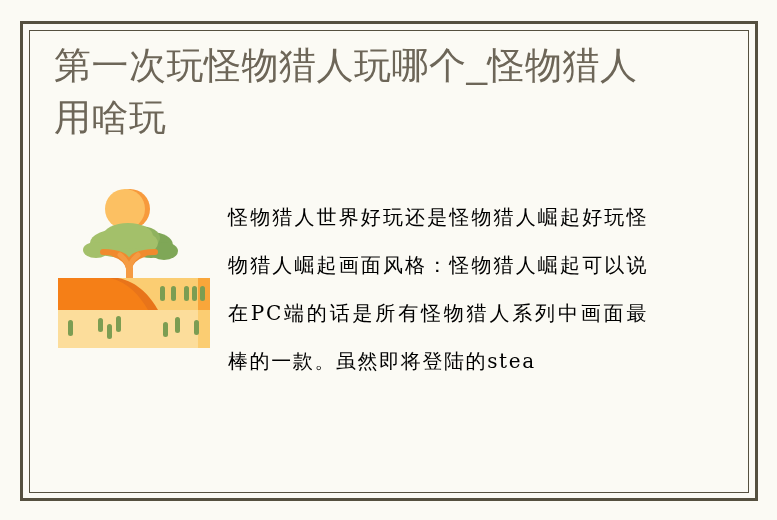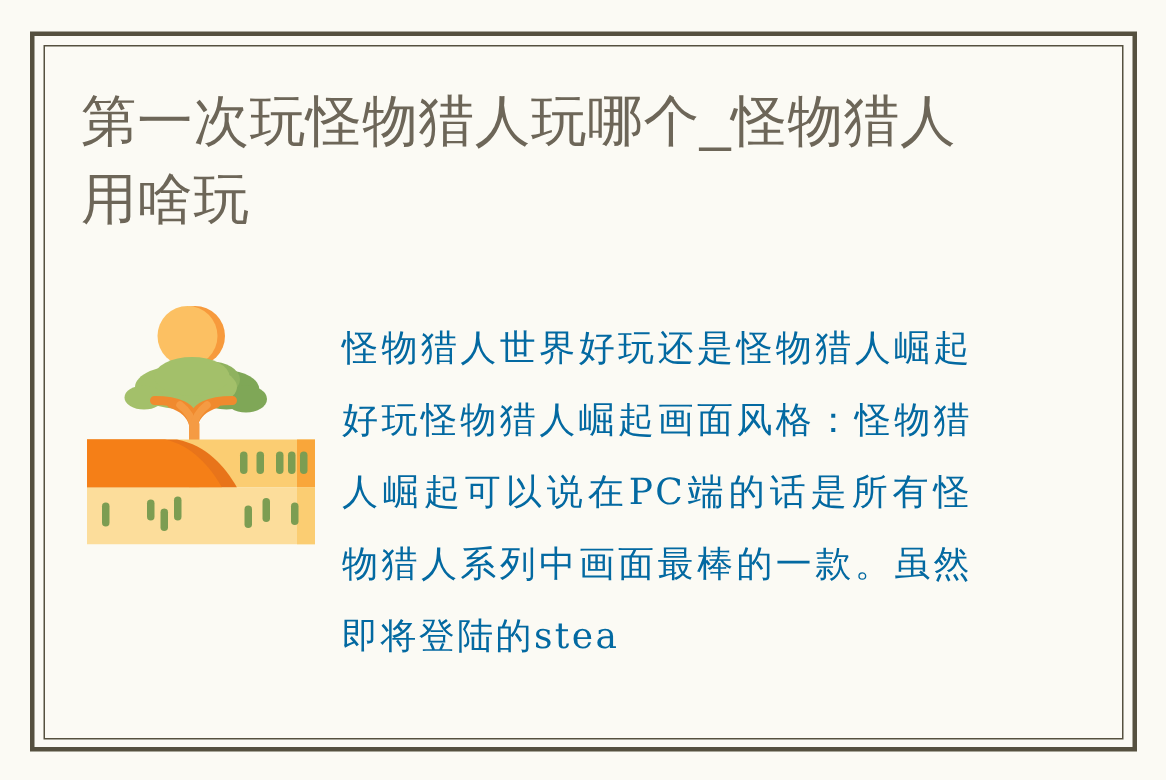--- a/index.html
+++ b/index.html
@@ -36,21 +36,21 @@
     left: 29px;
     top: 30px;
     width: 720px;
     height: 463px;
     border: 1px solid #55503f;
     box-sizing: border-box;
   }
   .content {
     position: absolute;
     left: 30px;
-    top: 31px;
+    top: 16px;
     width: 718px;
     height: 461px;
     box-sizing: border-box;
   }
   .title {
     position: absolute;
     left: 24px;
     top: 24px;
     width: 620px;
     color: #6d6658;
@@ -72,22 +72,22 @@
     left: 28px;
     top: 10px;
     width: 152px;
     height: 162px;
   }
   .article-text {
     position: absolute;
     left: 198px;
     top: 17px;
     width: 420px;
-    color: #0369a1;
-    font-size: 24px;
+    color: #000000;
+    font-size: 20px;
     line-height: 48px;
     letter-spacing: 1.6px;
     font-family: "DejaVu Serif", "Liberation Serif", serif;
     text-align: justify;
     text-justify: inter-character;
   }
 </style>
 </head>
 <body>
 

